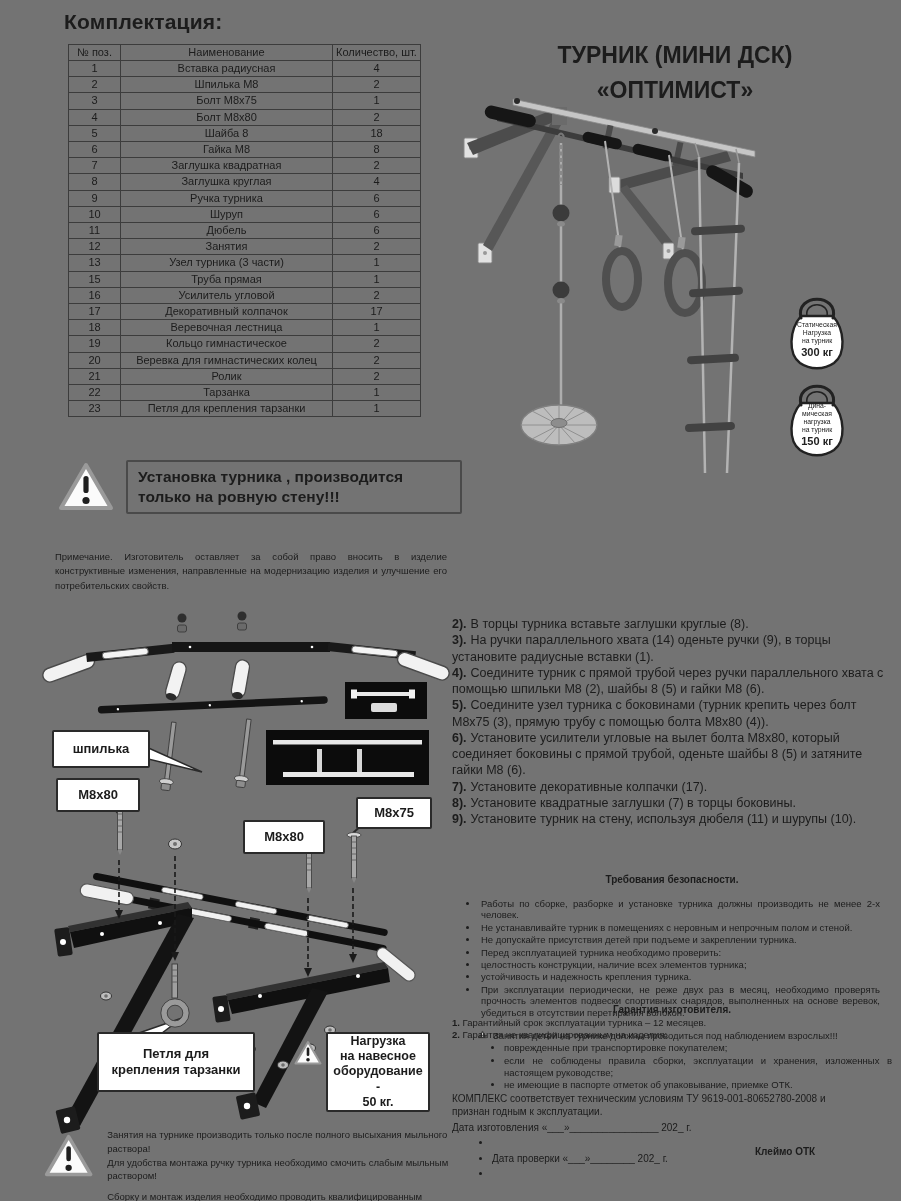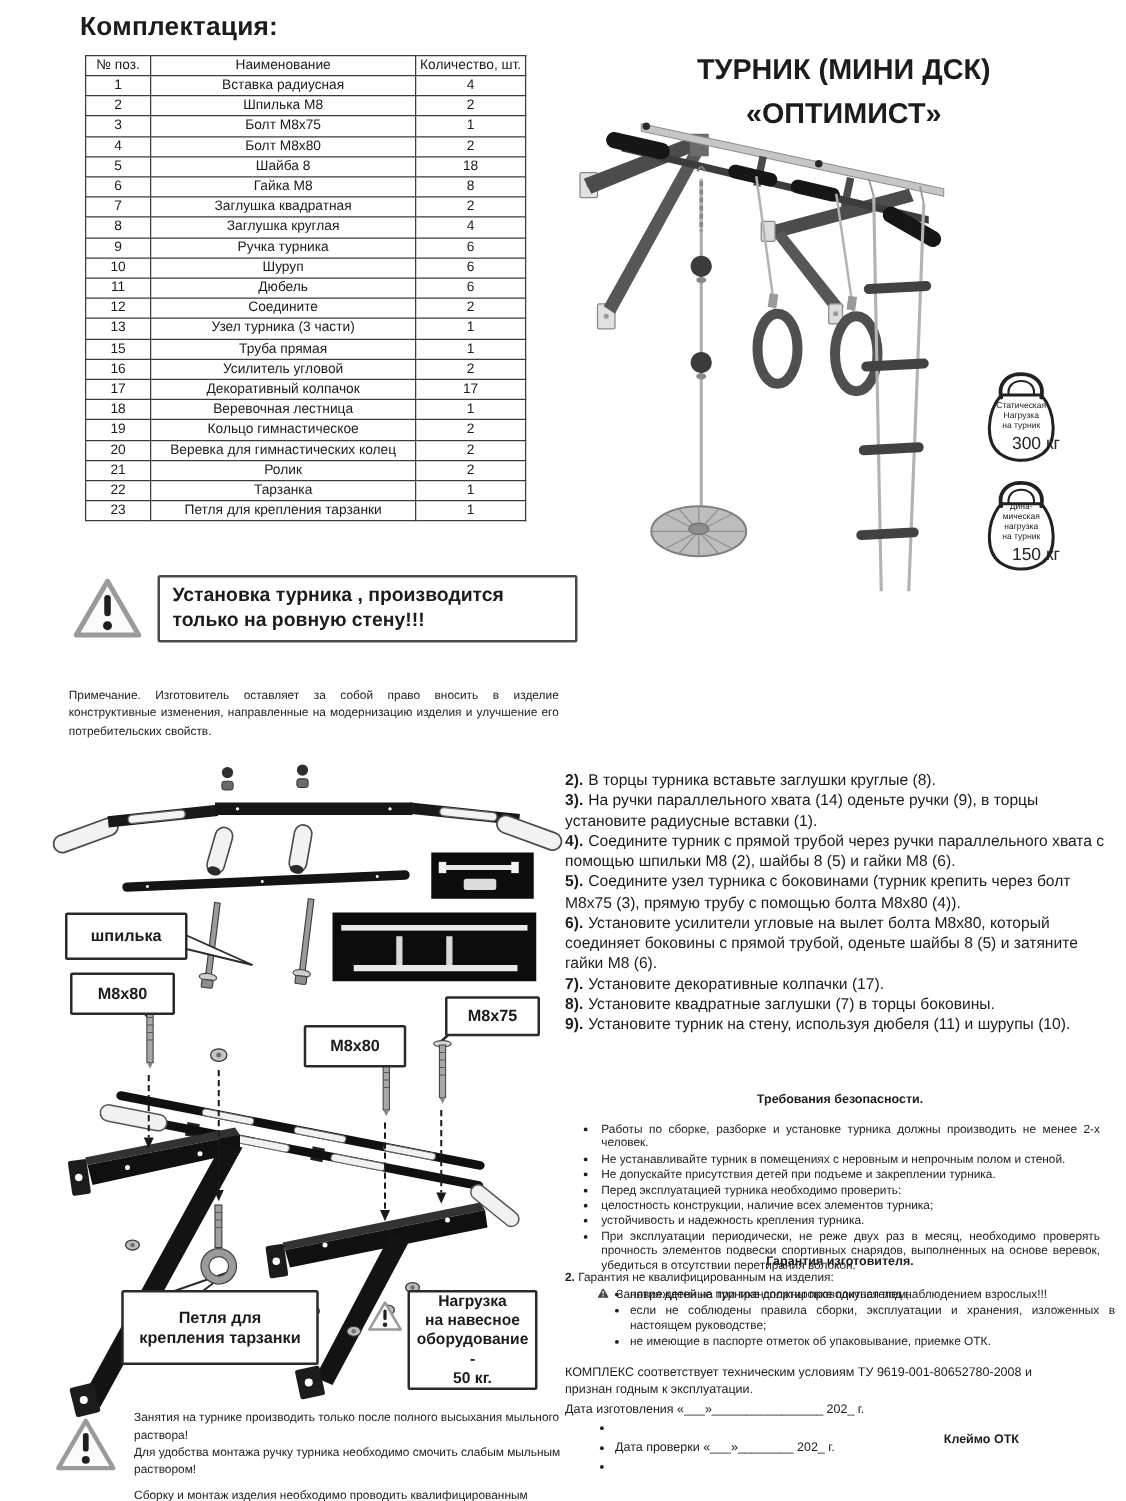--- a/index.html
+++ b/index.html
@@ -1,16 +1,16 @@
 <!DOCTYPE html>
 <html><head>
 <meta charset="utf-8">
 <style>
   html,body{margin:0;padding:0;background:#888;}
-  .page{position:relative;width:901px;height:1201px;background:#ffffff;overflow:hidden;
+  .page{position:relative;width:901px;height:1201px;background:#737373;overflow:hidden;
         font-family:"Liberation Sans","DejaVu Sans",sans-serif;color:#1c1c1c;}
   .abs{position:absolute;}
   h1.parts-heading{font-size:21px;font-weight:bold;margin:0;letter-spacing:.2px;}
   .doc-title{font-size:23px;font-weight:bold;text-align:center;line-height:1.5;margin-top:28px;}
   table.parts-table{border-collapse:collapse;width:352px;font-size:11px;table-layout:fixed;}
   .parts-table th,.parts-table td{border:1px solid #3c3c3c;text-align:center;padding:0 2px;
         line-height:15.2px;font-weight:normal;overflow:hidden;white-space:nowrap;}
   .parts-table th{line-height:15px;white-space:normal;}
   .wall-warning{display:flex;align-items:center;gap:12px;}
   .wall-warning-box{border:2px solid #4a4a4a;border-radius:2px;padding:5px 10px;
@@ -31,21 +31,21 @@
   ul.dot-list li{min-height:12px;margin:0 0 2px 0;}
   .stamp{font-size:10px;font-weight:bold;}
   .callout{position:absolute;background:#fff;border:2px solid #2a2a2a;border-radius:2px;
         font-weight:bold;font-size:13px;display:flex;align-items:center;justify-content:center;
         text-align:center;line-height:1.25;}
   .load-box{position:absolute;background:#fff;border:2px solid #2a2a2a;border-radius:2px;
         font-weight:bold;font-size:12.5px;line-height:1.22;text-align:center;
         display:flex;align-items:center;justify-content:center;padding:2px 3px;}
   .kettlebell{position:absolute;}
   .kb-text{position:absolute;left:0;right:0;text-align:center;font-size:6.8px;line-height:1.18;color:#222;}
-  .kb-value{display:block;font-size:14px;font-weight:normal;margin-top:1px;text-align:right;}
+  .kb-value{display:block;font-size:11px;font-weight:bold;margin-top:1px;}
   .bottom-warning{display:flex;gap:14px;align-items:flex-start;}
   .bottom-warning p{margin:0;font-size:9.5px;line-height:1.45;}
   .bottom-warning p.gap{margin-top:7px;}
 </style>
 </head>
 <body>
 
 <div class="page">
 
   <h1 class="abs parts-heading" style="left:64px;top:10px;">Комплектация:</h1>
@@ -126,21 +126,21 @@
         </tr>
 
         <tr>
           <td>11</td>
           <td>Дюбель</td>
           <td>6</td>
         </tr>
 
         <tr>
           <td>12</td>
-          <td>Соедините</td>
+          <td>Занятия</td>
           <td>2</td>
         </tr>
 
         <tr>
           <td>13</td>
           <td>Узел турника (3 части)</td>
           <td>1</td>
         </tr>
 
 
@@ -564,20 +564,21 @@
         <circle cx="28" cy="38.5" r="4" fill="#fff"></circle>
       </svg>
       <span>Занятия детей на турнике должны проводиться под наблюдением взрослых!!!</span>
     </div>
   </div>
 
   <div class="abs" style="left:452px;top:1004px;width:440px;">
     <p class="sec-title">Гарантия изготовителя.</p>
     <div class="w-items">
 
+        <p><b>1.</b> <span>Гарантийный срок эксплуатации турника – 12 месяцев.</span></p>
 
         <p><b>2.</b> <span>Гарантия не квалифицированным на изделия:</span></p>
       </div>
     <ul class="sub-list">
 
     <li>поврежденные при транспортировке покупателем;</li>
         <li>если не соблюдены правила сборки, эксплуатации и хранения, изложенных в настоящем руководстве;</li>
         <li>не имеющие в паспорте отметок об упаковывание, приемке ОТК.</li>
       </ul>
   </div>

